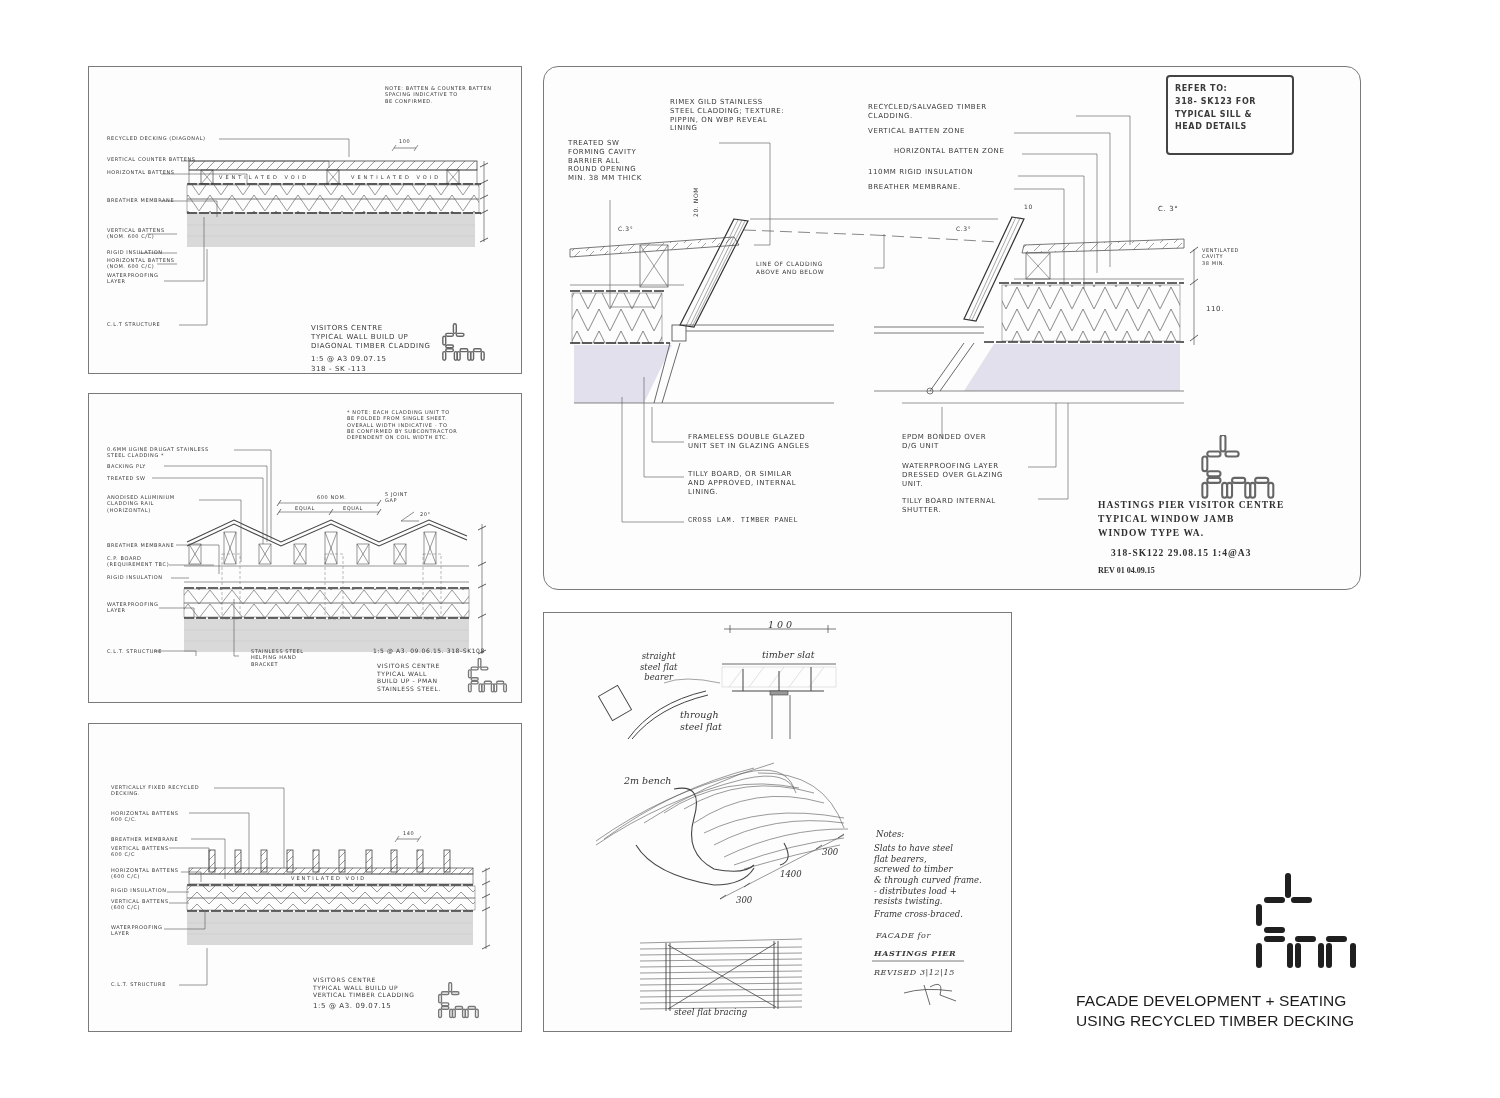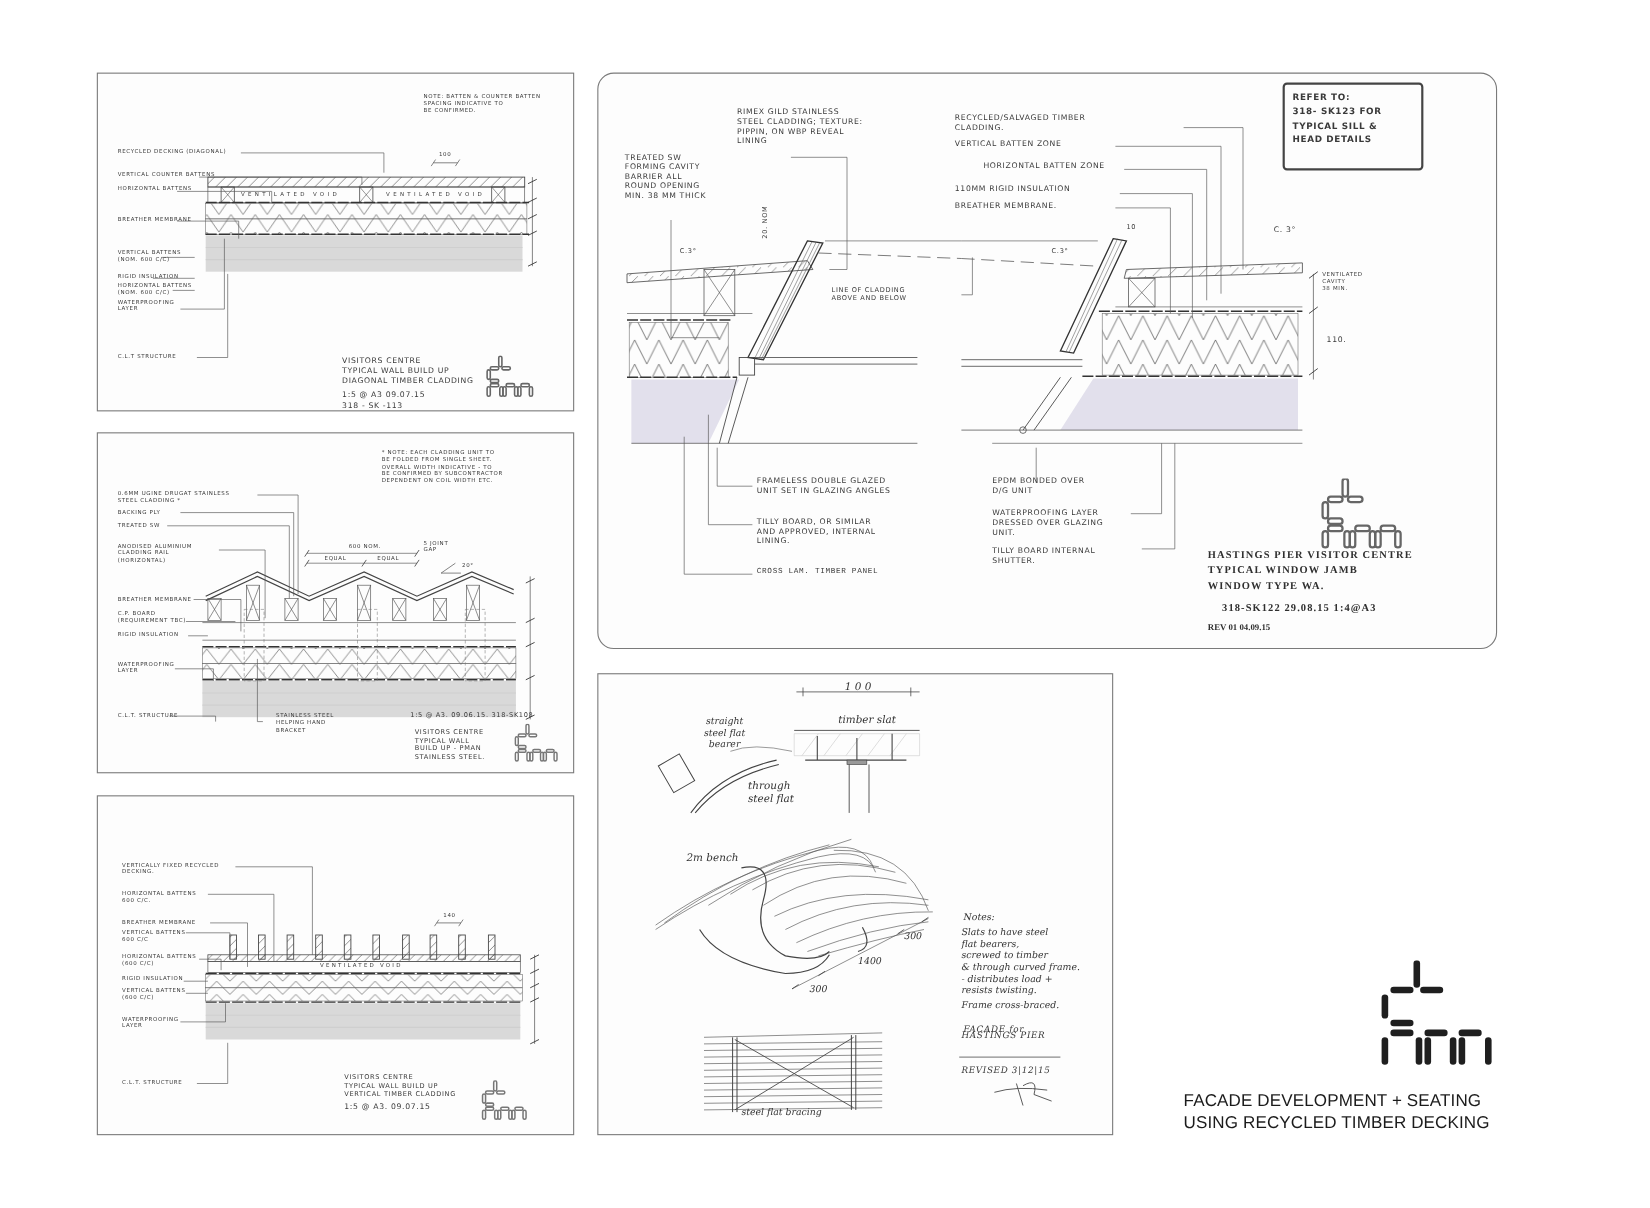--- a/index.html
+++ b/index.html
@@ -548,21 +548,21 @@
   <div class="script s8" style="left:192px;top:282px;">300</div>
   <div class="script s8" style="left:332px;top:216px;">Notes:</div>
   <div class="script s8" style="left:330px;top:230px;">Slats to have steel
 flat bearers,
 screwed to timber
 &amp; through curved frame.
 - distributes load +
 resists twisting.</div>
   <div class="script s8" style="left:330px;top:296px;">Frame cross-braced.</div>
   <div class="hand t8" style="left:332px;top:318px;font-family:'DejaVu Serif',serif;font-style:italic;text-transform:none;">FACADE for</div>
-  <div class="hand t8" style="left:330px;top:324px;font-family:'DejaVu Serif',serif;font-style:italic;text-transform:none;">HASTINGS PIER</div>
+  <div class="hand t8" style="left:330px;top:335px;font-family:'DejaVu Serif',serif;font-style:italic;text-transform:none;font-weight:bold;">HASTINGS PIER</div>
   <div class="hand t8" style="left:330px;top:355px;font-family:'DejaVu Serif',serif;font-style:italic;text-transform:none;">REVISED  3|12|15</div>
 </div>
 
 <svg class="logo-large" width="136" height="98" viewBox="0 0 136 98">
   <g fill="#1f1f1f">
     <rect x="47" y="0" width="6" height="25" rx="3"></rect>
     <rect x="26" y="24" width="21" height="6" rx="3"></rect>
       <rect x="53" y="24" width="21" height="6" rx="3"></rect>
     <rect x="18" y="31" width="6" height="22" rx="3"></rect>
     <rect x="26" y="54" width="21" height="6" rx="3"></rect>

